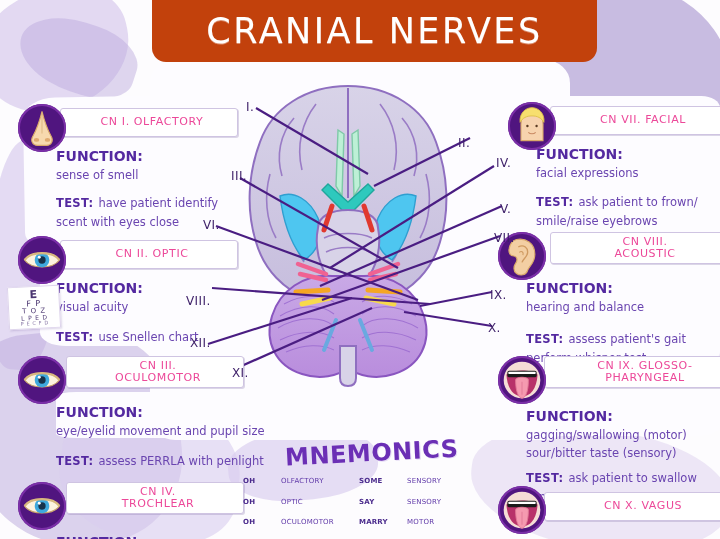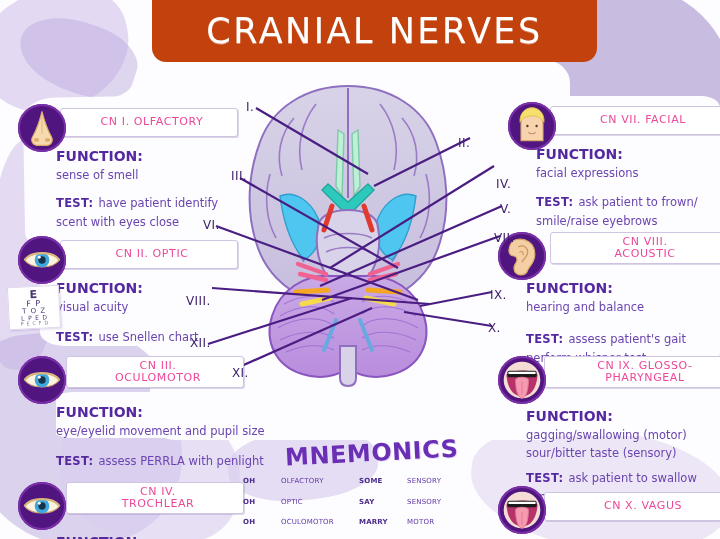--- a/index.html
+++ b/index.html
@@ -210,21 +210,21 @@
   </svg>
 
   <div class="num" style="left:246px;top:100px;">I.</div>
   <div class="num" style="left:231px;top:169px;">III.</div>
   <div class="num" style="left:203px;top:218px;">VI.</div>
   <div class="num" style="left:186px;top:294px;">VIII.</div>
   <div class="num" style="left:190px;top:336px;">XII.</div>
   <div class="num" style="left:232px;top:366px;">XI.</div>
 
   <div class="num" style="left:458px;top:136px;">II.</div>
-  <div class="num" style="left:496px;top:177px;">IV.</div>
+  <div class="num" style="left:496px;top:156px;">IV.</div>
   <div class="num" style="left:500px;top:202px;">V.</div>
   <div class="num" style="left:494px;top:231px;">VII.</div>
   <div class="num" style="left:490px;top:288px;">IX.</div>
   <div class="num" style="left:488px;top:321px;">X.</div>
 
   <div class="entry" style="left:18px;top:104px;width:240px;">
     <div class="icon-circle">
       <svg viewBox="0 0 48 48" width="44" height="44">
         <path d="M24 6 C22 14 18 26 14 33 C11 38 14 43 19 43 L29 43 C34 43 37 38 34 33 C30 26 26 14 24 6 Z" fill="#f7d9ae" stroke="#d9a96b" stroke-width="1.2"></path>
         <path d="M24 8 L24 30" stroke="#e0bb86" stroke-width="1.2"></path>

